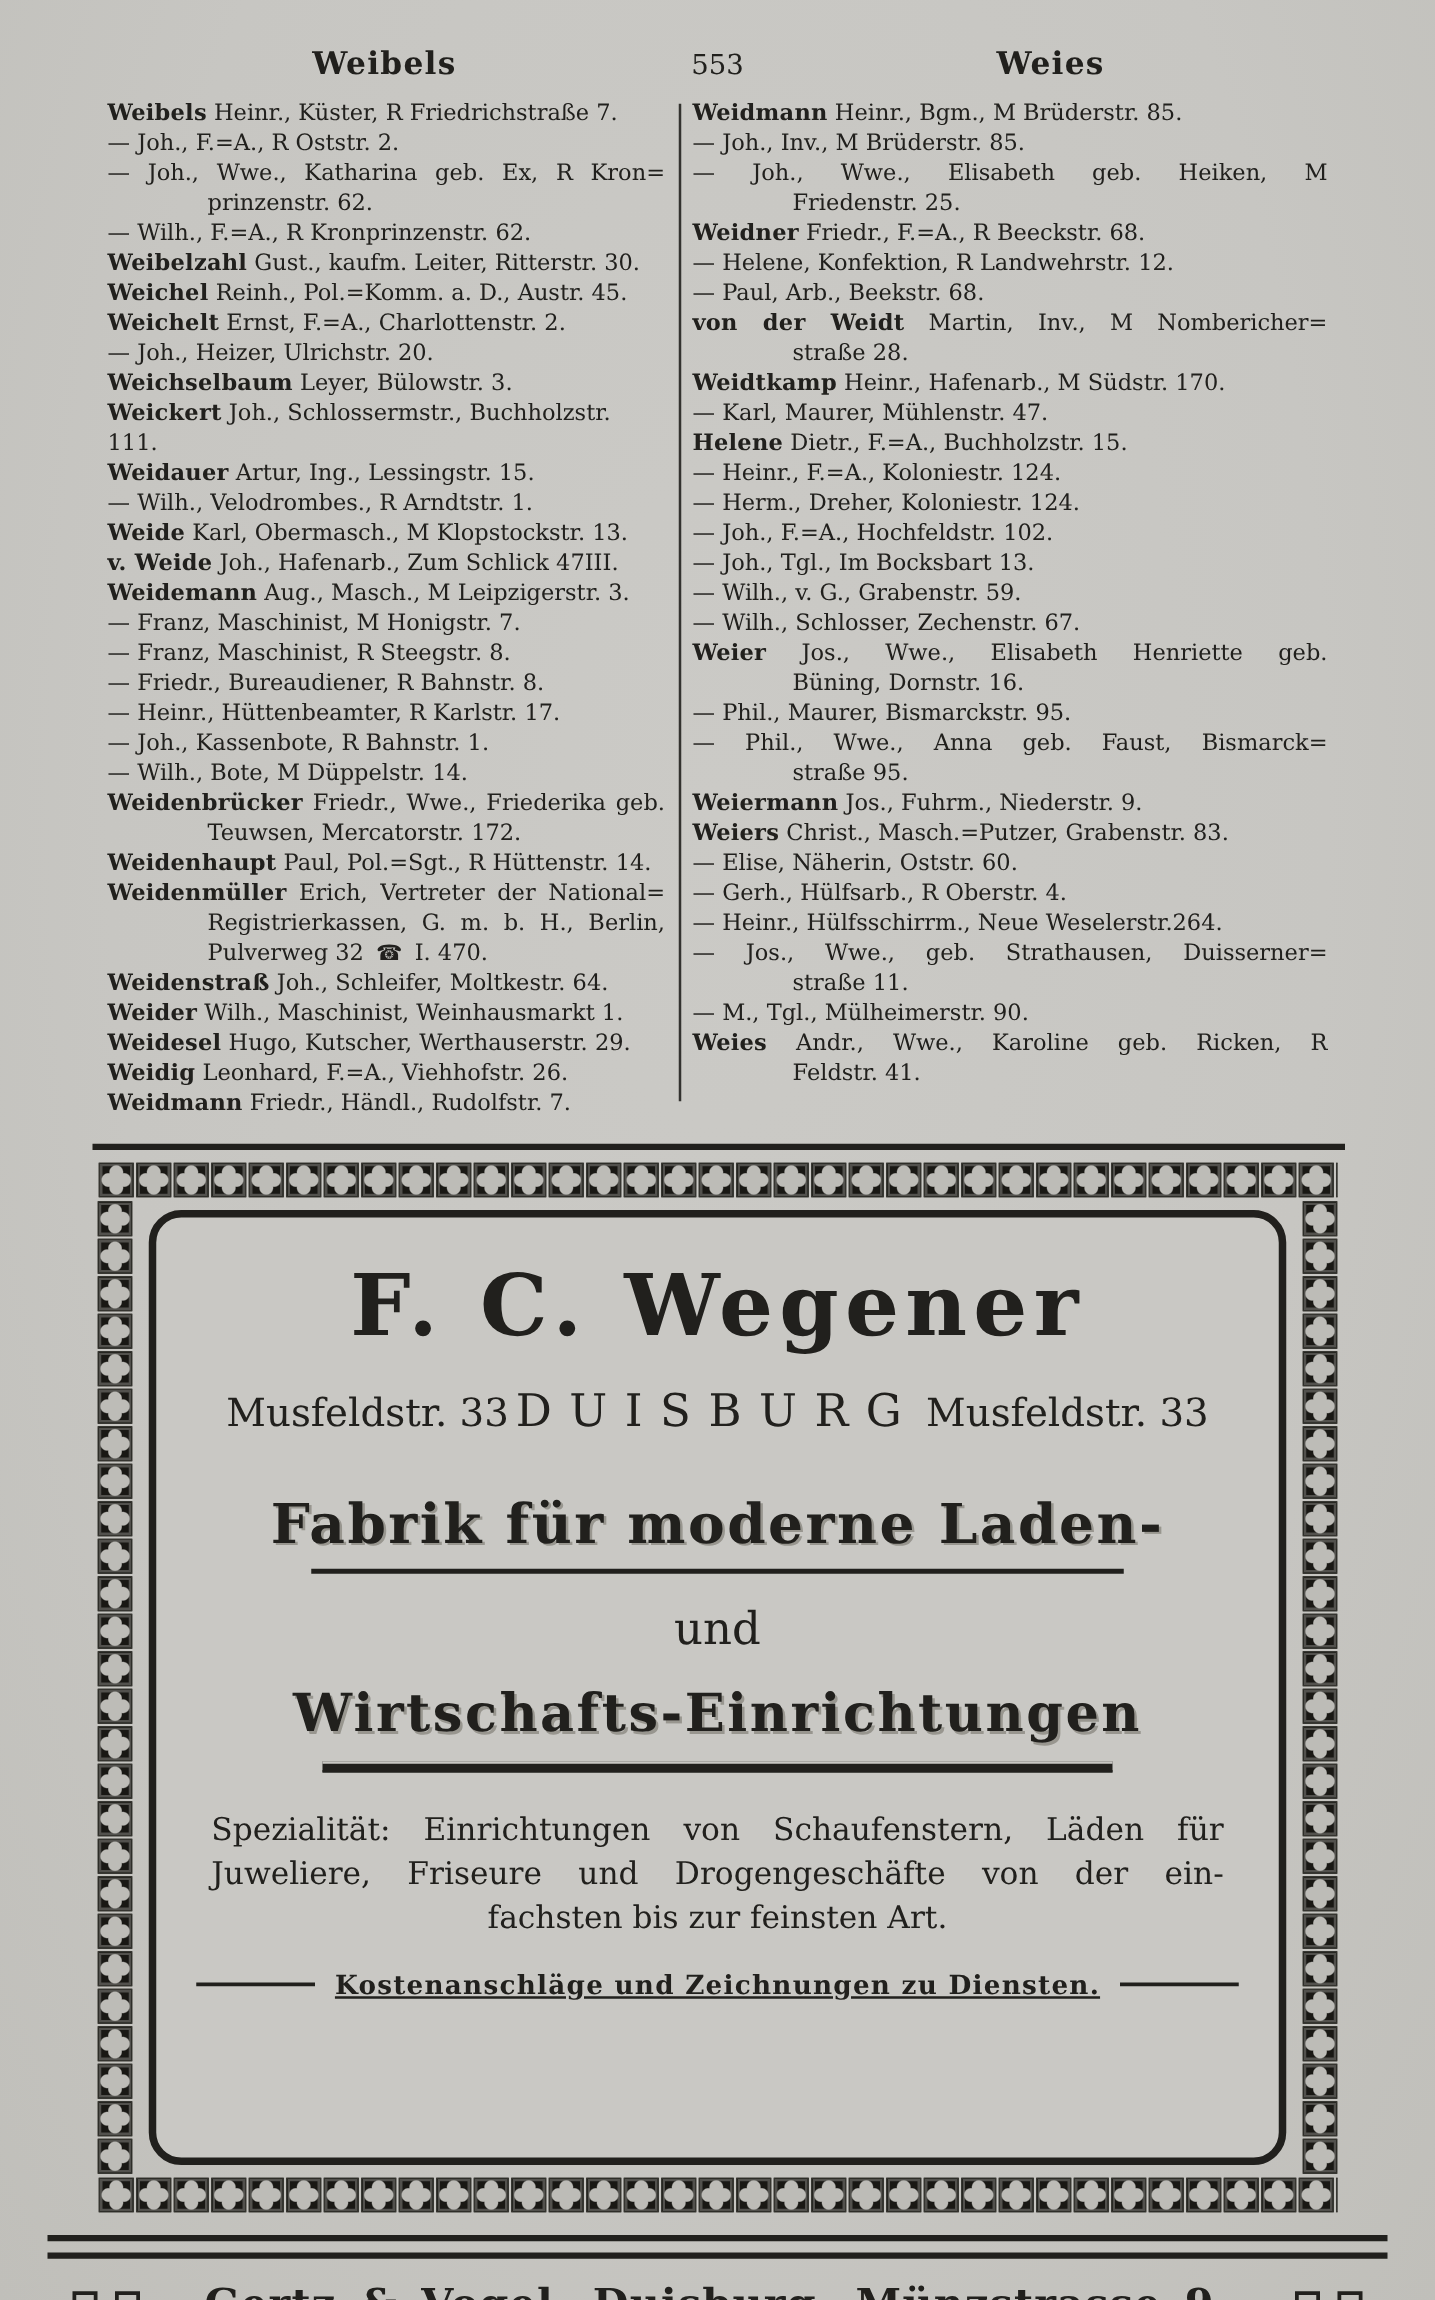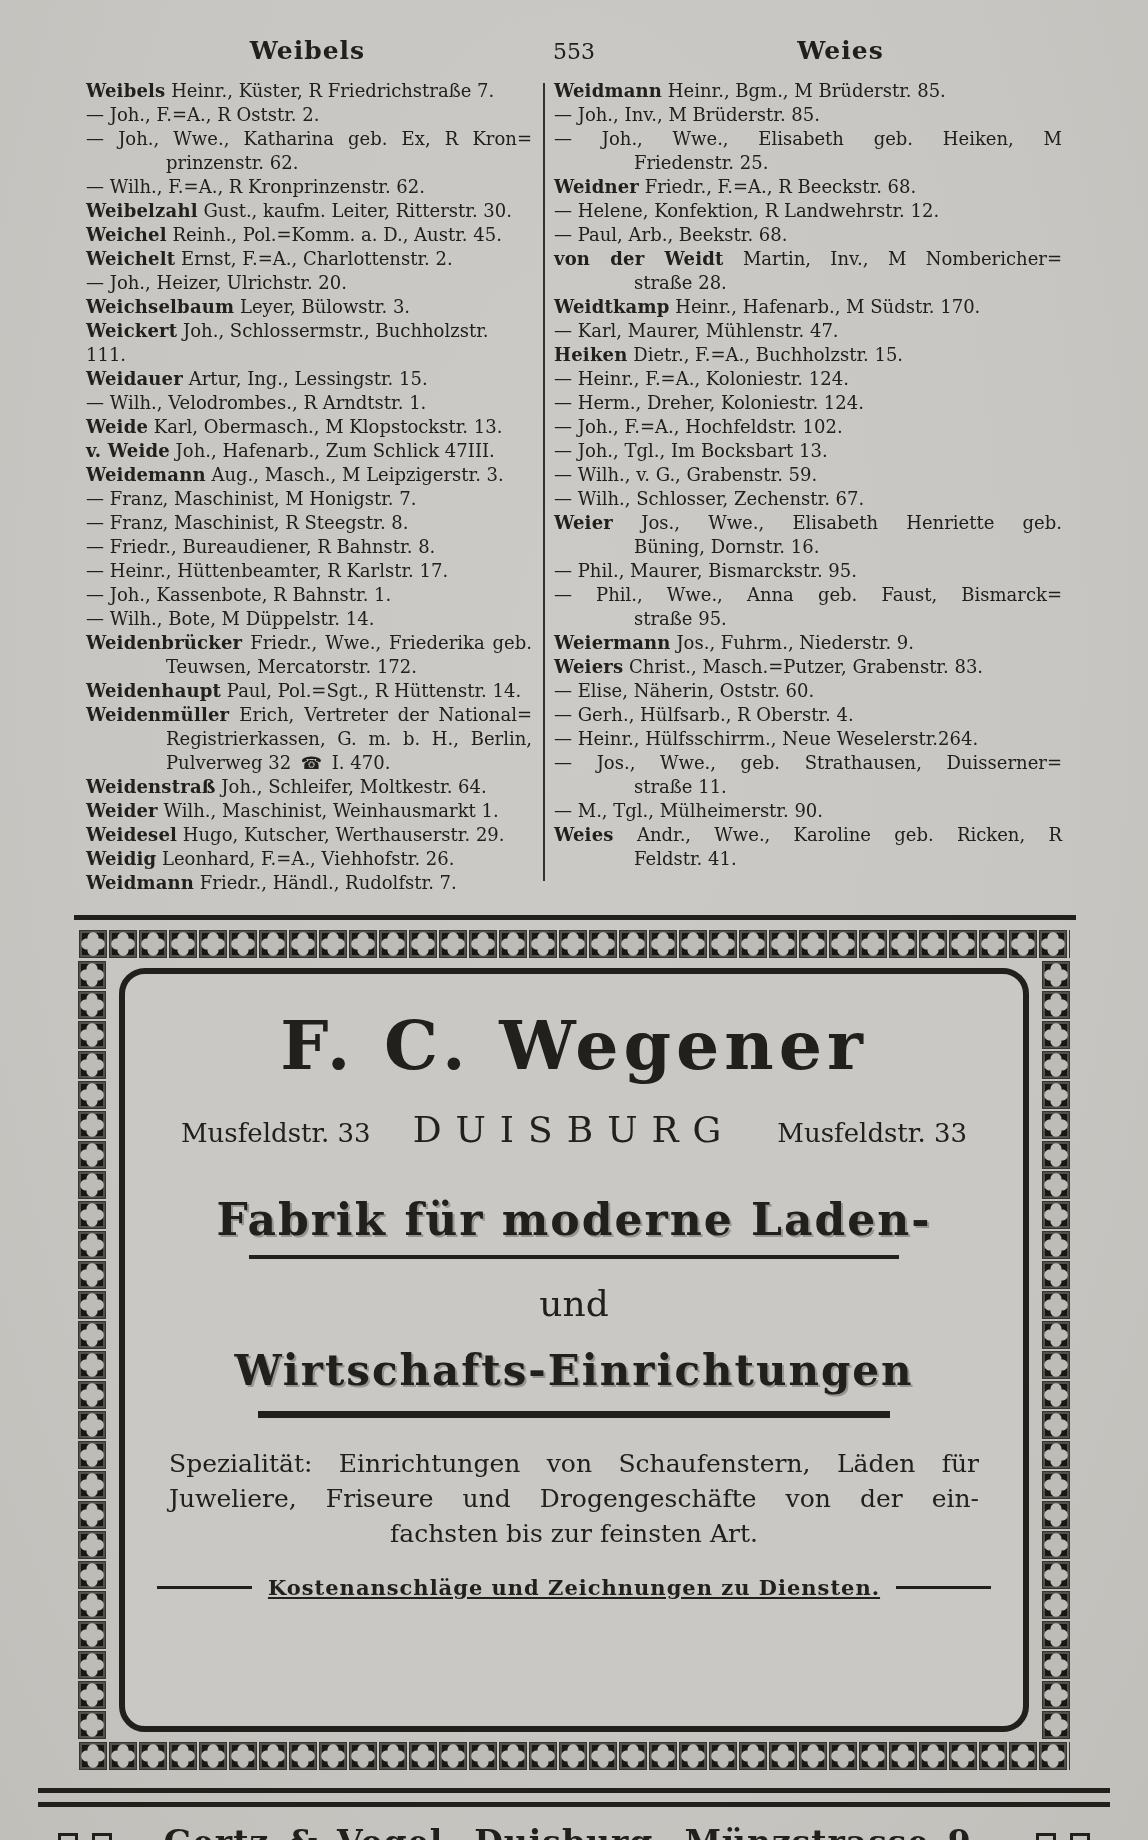--- a/index.html
+++ b/index.html
@@ -40,21 +40,21 @@
     box-shadow:inset 0 0 0 2px rgba(189,188,183,.35);
   }
   .ad-mid{display:flex;margin:2px 0;}
   .orn-col{display:flex;flex-direction:column;gap:2px;width:28px;flex:0 0 28px;overflow:hidden;padding:1px 0;}
   .ad-inner{
     flex:1;border:6px solid #21201d;border-radius:26px;margin:8px 13px;
     padding:20px 22px 16px;background:#c9c8c4;
   }
   .ad-company{font-size:68px;font-weight:bold;text-align:center;letter-spacing:5px;margin:14px 0 0;line-height:1.1;}
   .ad-addr{display:flex;justify-content:space-between;align-items:baseline;padding:0 34px;margin-top:26px;}
-  .ad-addr .street{font-size:26px;}
+  .ad-addr .street{font-size:31px;}
   .ad-addr .city{font-size:36px;letter-spacing:14px;font-weight:500;}
   .ad-line1{margin-top:44px;font-size:44px;font-weight:bold;text-align:center;letter-spacing:2px;text-shadow:2px 2px 0 #98968f;}
   .rule1{height:4px;background:#21201d;width:76%;margin:10px auto 0;}
   .ad-conj{font-size:36px;text-align:center;margin-top:24px;}
   .ad-line3{margin-top:22px;font-size:42px;font-weight:bold;text-align:center;letter-spacing:2px;text-shadow:2px 2px 0 #98968f;}
   .rule2{height:5px;background:#21201d;width:74%;margin:14px auto 0;border-bottom:2px solid #21201d;box-sizing:content-box;border-top:2px solid #c9c8c4;}
   .ad-spec{margin:28px 22px 0;font-size:25px;line-height:35px;}
   .spec-line{text-align:center;}
   .spec-line.fill{text-align:justify;text-align-last:justify;}
   .ad-foot{margin:24px auto 4px;display:flex;align-items:center;justify-content:center;gap:16px;font-size:21px;font-weight:bold;letter-spacing:1px;text-decoration:underline;}
@@ -121,21 +121,21 @@
         <div class="line">— Joh., Inv., M Brüderstr. 85.</div>
         <div class="line just">— Joh., Wwe., Elisabeth geb. Heiken, M</div>
         <div class="line ind">Friedenstr. 25.</div>
         <div class="line"><span class="surname">Weidner</span> Friedr., F.=A., R Beeckstr. 68.</div>
         <div class="line">— Helene, Konfektion, R Landwehrstr. 12.</div>
         <div class="line">— Paul, Arb., Beekstr. 68.</div>
         <div class="line just"><span class="surname">von der Weidt</span> Martin, Inv., M Nombericher=</div>
         <div class="line ind">straße 28.</div>
         <div class="line"><span class="surname">Weidtkamp</span> Heinr., Hafenarb., M Südstr. 170.</div>
         <div class="line">— Karl, Maurer, Mühlenstr. 47.</div>
-        <div class="line"><span class="surname">Heiken</span> Dietr., F.=A., Buchholzstr. 15.</div>
+        <div class="line"><span class="surname">Helene</span> Dietr., F.=A., Buchholzstr. 15.</div>
         <div class="line">— Heinr., F.=A., Koloniestr. 124.</div>
         <div class="line">— Herm., Dreher, Koloniestr. 124.</div>
         <div class="line">— Joh., F.=A., Hochfeldstr. 102.</div>
         <div class="line">— Joh., Tgl., Im Bocksbart 13.</div>
         <div class="line">— Wilh., v. G., Grabenstr. 59.</div>
         <div class="line">— Wilh., Schlosser, Zechenstr. 67.</div>
         <div class="line just"><span class="surname">Weier</span> Jos., Wwe., Elisabeth Henriette geb.</div>
         <div class="line ind">Büning, Dornstr. 16.</div>
         <div class="line">— Phil., Maurer, Bismarckstr. 95.</div>
         <div class="line just">— Phil., Wwe., Anna geb. Faust, Bismarck=</div>

